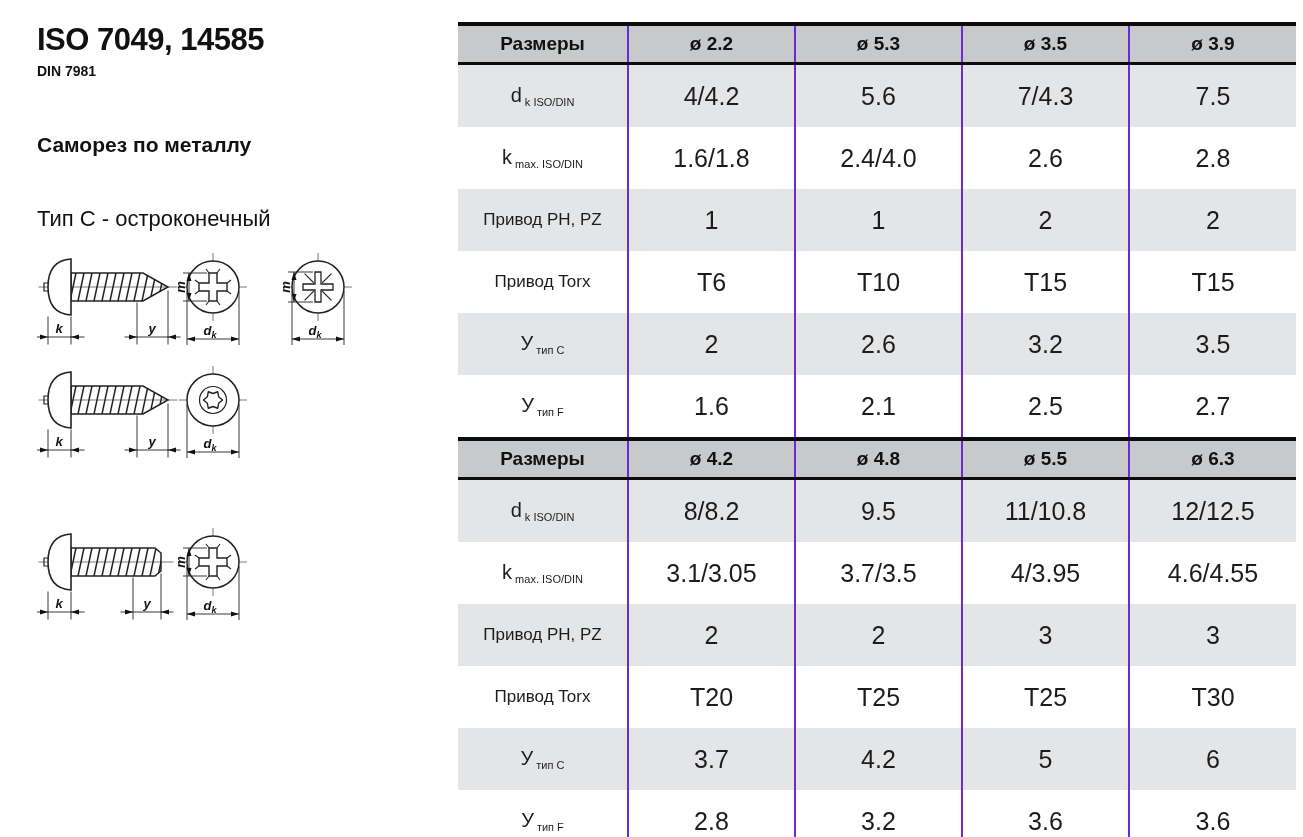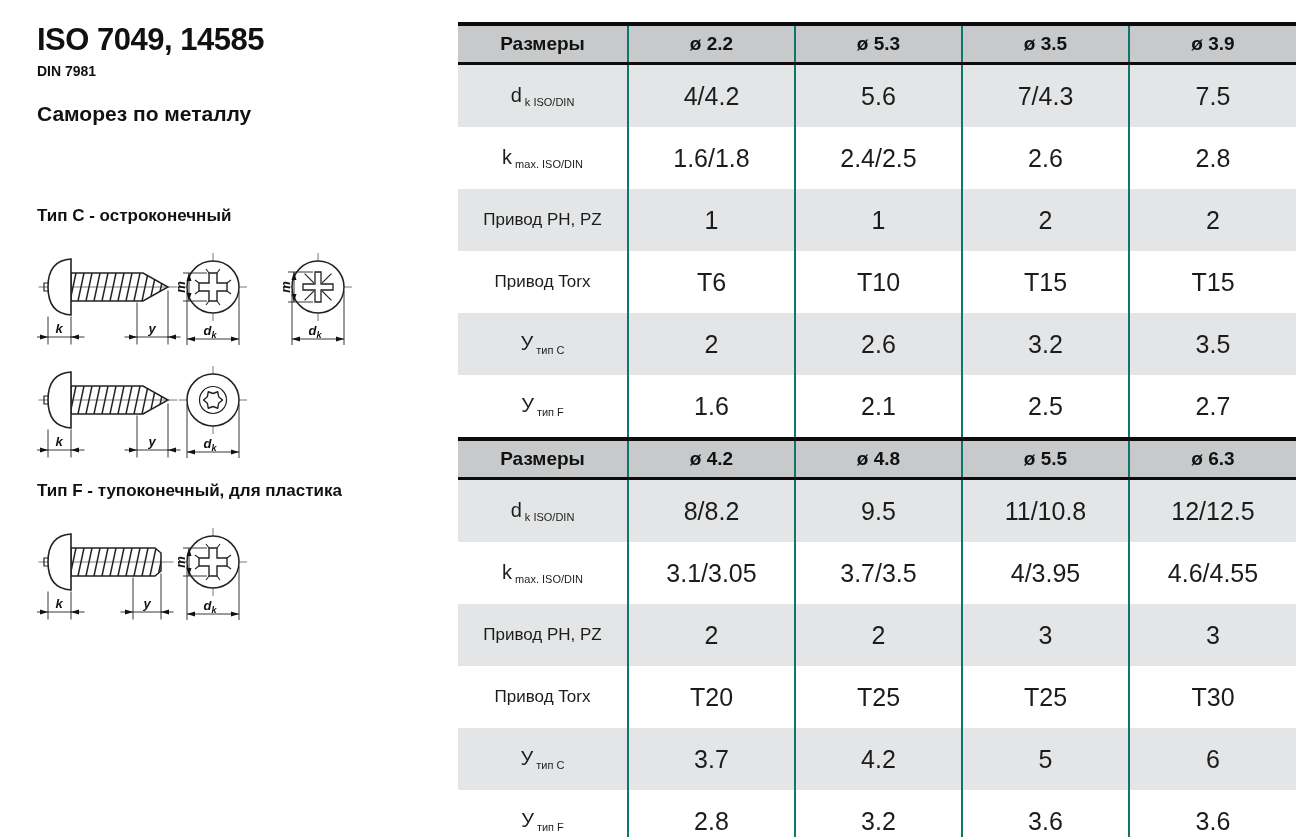--- a/index.html
+++ b/index.html
@@ -3,43 +3,43 @@
 <meta charset="utf-8">
 <style>
   html,body{margin:0;padding:0;background:#fff;}
   .page{
     position:relative;width:1303px;height:837px;overflow:hidden;background:#fff;
     font-family:"Liberation Sans","DejaVu Sans",sans-serif;color:#1b1b1b;
   }
   
   .doc-title{position:absolute;left:37px;top:22px;font-size:31px;font-weight:bold;letter-spacing:-0.5px;color:#111;}
   .doc-standard{position:absolute;left:37px;top:63px;font-size:14px;font-weight:bold;color:#111;}
-  .doc-desc{position:absolute;left:37px;top:100px;font-size:21px;font-weight:bold;line-height:28px;color:#111;}
-  .type-heading{position:absolute;left:37px;font-size:17px;font-weight:bold;color:#111;}
+  .doc-desc{position:absolute;left:37px;top:131px;font-size:21px;font-weight:bold;line-height:28px;color:#111;}
+  .type-heading{position:absolute;left:37px;font-size:22px;font-weight:normal;color:#111;}
   .type-c{top:206px;}
   .type-f{top:481px;}
   .drw{position:absolute;}
   .drw1{left:37px;top:243px;}
   .drw2{left:37px;top:356px;}
   .drw3{left:37px;top:518px;}
   .dim{font:italic bold 13px "Liberation Sans","DejaVu Sans",sans-serif;fill:#111;}
   .dimsub{font:italic bold 9px "Liberation Sans","DejaVu Sans",sans-serif;fill:#111;}
   
   .spec-table{
     position:absolute;left:458px;width:838px;border-collapse:collapse;table-layout:fixed;
     background:#fff;
   }
   .tbl1{top:22px;}
   .tbl2{top:437px;}
   .spec-table th{
     background:#c7c9cb;height:34px;font-size:19px;font-weight:bold;text-align:center;
     border-top:4px solid #0c0c0c;border-bottom:3px solid #0c0c0c;color:#111;
   }
   .spec-table td{height:60px;text-align:center;vertical-align:middle;font-size:25px;color:#1c1c1c;}
-  .spec-table th + th, .spec-table td + td{border-left:2px solid #0f766e;}
+  .spec-table th + th, .spec-table td + td{border-left:2px solid #6d28d9;}
   .spec-table tbody tr:nth-child(odd){background:#e4e5e6;}
   .spec-table tbody tr:nth-child(even){background:#ffffff;}
   .spec-table .row-label{font-size:17px;}
   .spec-table .lm-big{font-size:20px;}
   .spec-table sub.ls{font-size:11px;}
   .tbl2 tbody tr:last-child td{border-bottom:3px solid #0c0c0c;}
 </style>
 </head>
 <body>
 
@@ -186,21 +186,20 @@
     <use href="#screw-c"></use>
     <use href="#head-ph-g"></use>
     <use href="#head-pz-g"></use>
   </svg>
 
   <svg class="drw drw2" width="260" height="110" viewBox="0 0 260 110">
     <use href="#screw-c"></use>
     <use href="#head-tx-g"></use>
   </svg>
 
-  <div class="type-heading type-f">Тип F - тупоконечный, для пластика</div>
 
   <svg class="drw drw3" width="260" height="110" viewBox="0 0 260 110">
     <use href="#screw-f"></use>
     <use href="#head-ph-g"></use>
   </svg>
 
   <table class="spec-table tbl1">
     <colgroup>
         <col style="width:170px">
         <col>
@@ -221,21 +220,21 @@
         <tr>
           <td class="row-label"><span class="lm-big">d</span><sub class="ls"> k ISO/DIN</sub></td>
           <td>4/4.2</td>
           <td>5.6</td>
           <td>7/4.3</td>
           <td>7.5</td>
         </tr>
         <tr>
           <td class="row-label"><span class="lm-big">k</span><sub class="ls"> max. ISO/DIN</sub></td>
           <td>1.6/1.8</td>
-          <td>2.4/2.5</td>
+          <td>2.4/4.0</td>
           <td>2.6</td>
           <td>2.8</td>
         </tr>
         <tr>
           <td class="row-label"><span>Привод PH, PZ</span></td>
           <td>1</td>
           <td>1</td>
           <td>2</td>
           <td>2</td>
         </tr>

